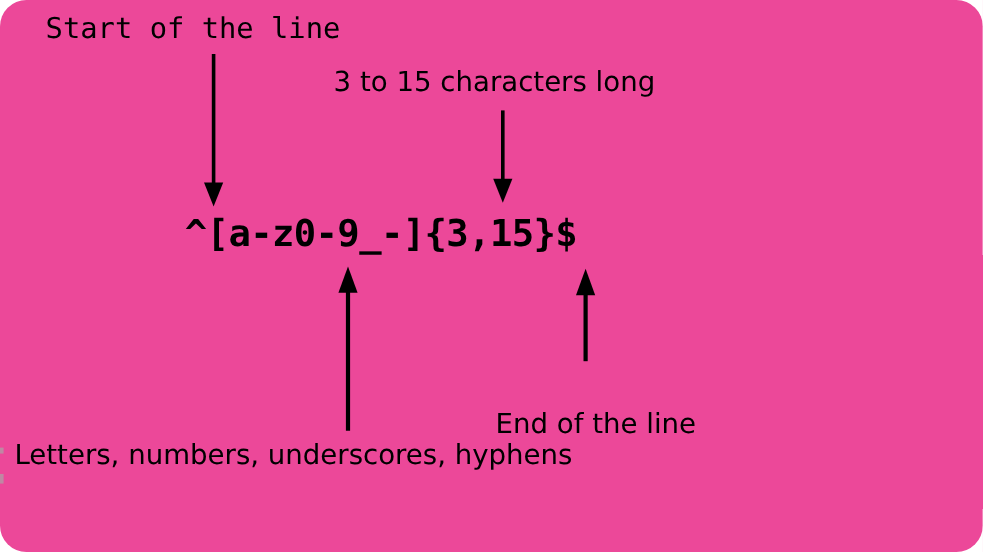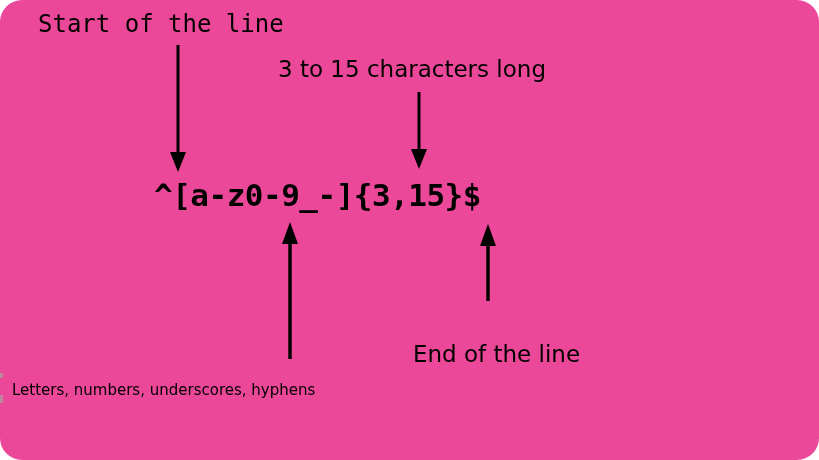--- a/index.html
+++ b/index.html
@@ -43,22 +43,22 @@
     font-size: 23px;
   }
   .label-end {
     left: 413px;
     top: 308px;
     font-size: 23px;
     margin-top: 33px;
   }
   .label-charset {
     left: 12px;
-    top: 382px;
-    font-size: 15px;
+    top: 367px;
+    font-size: 23px;
   }
   .regex {
     position: absolute;
     left: 154px;
     top: 177px;
     font-family: "DejaVu Sans Mono", "Liberation Mono", monospace;
     font-weight: bold;
     font-size: 31px;
     letter-spacing: -0.5px;
     white-space: nowrap;

